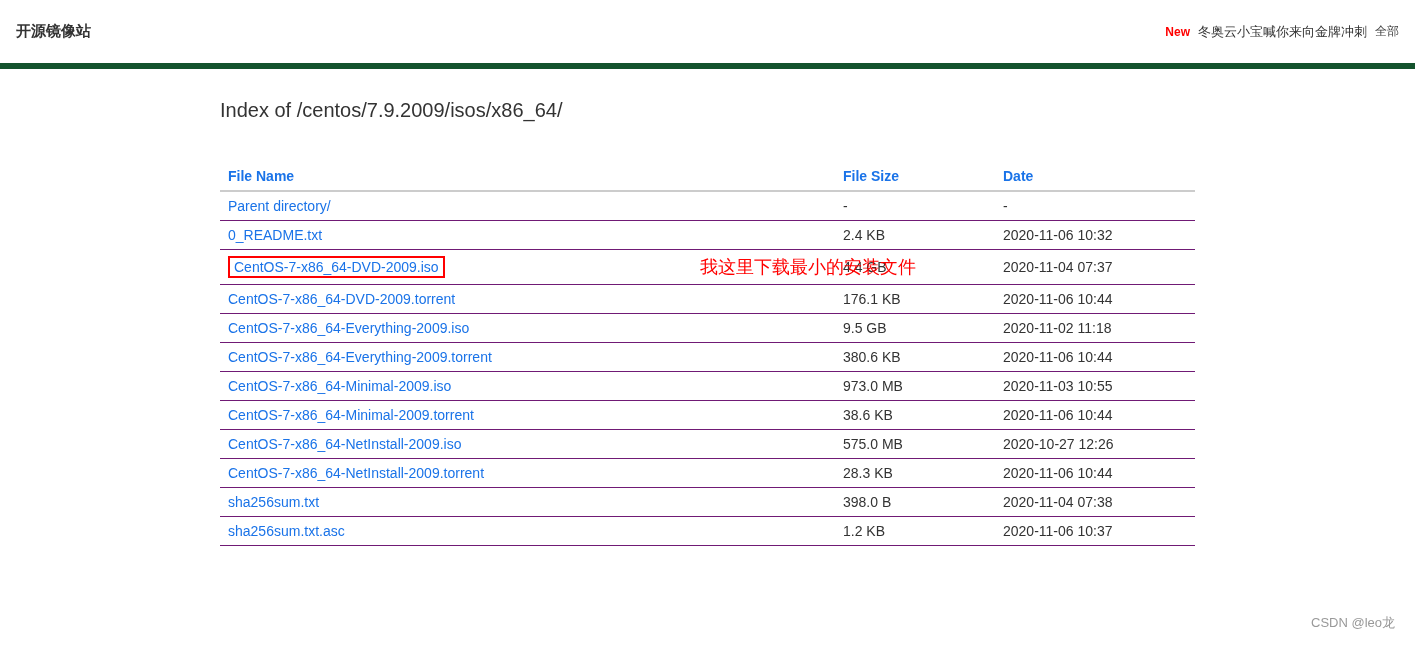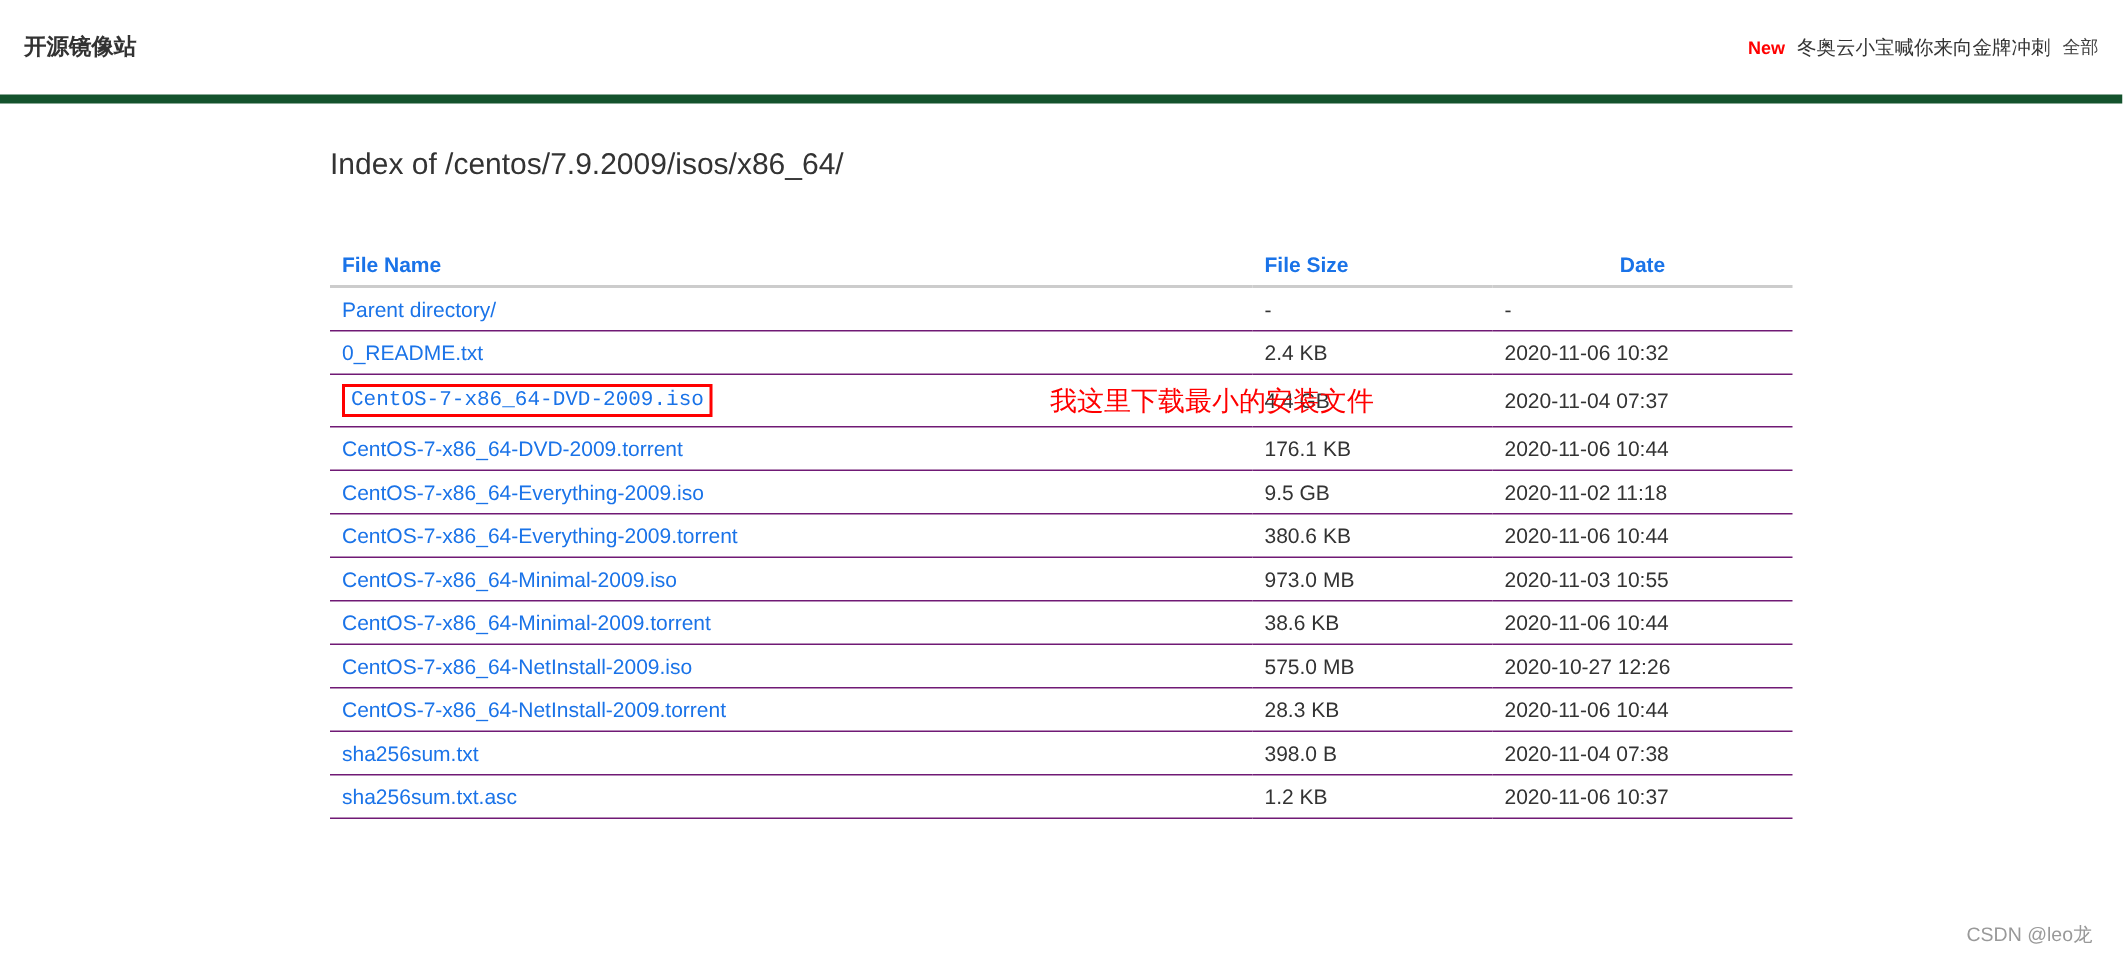--- a/index.html
+++ b/index.html
@@ -75,21 +75,20 @@
       font-weight: bold;
       font-size: 14px;
       padding: 6px 8px;
       border-bottom: 2px solid #ccc;
     }
     .file-table th.size-col {
       width: 160px;
     }
     .file-table th.date-col {
       width: 200px;
-      text-align: center;
     }
     .file-table td {
       padding: 6px 8px;
       font-size: 14px;
       border-bottom: 1px solid #701a75;
     }
     .file-table td a {
       color: #1a73e8;
       text-decoration: none;
     }
@@ -98,21 +97,20 @@
     }
     .file-table td.date-val {
       color: #333;
     }
 
     
     .highlighted-row td:first-child a {
       border: 2px solid red;
       display: inline-block;
       padding: 1px 4px;
-      font-family: Liberation Mono, monospace;
     }
 
     
     .footer {
       position: absolute;
       bottom: 16px;
       right: 20px;
       font-size: 13px;
       color: #999;
     }

